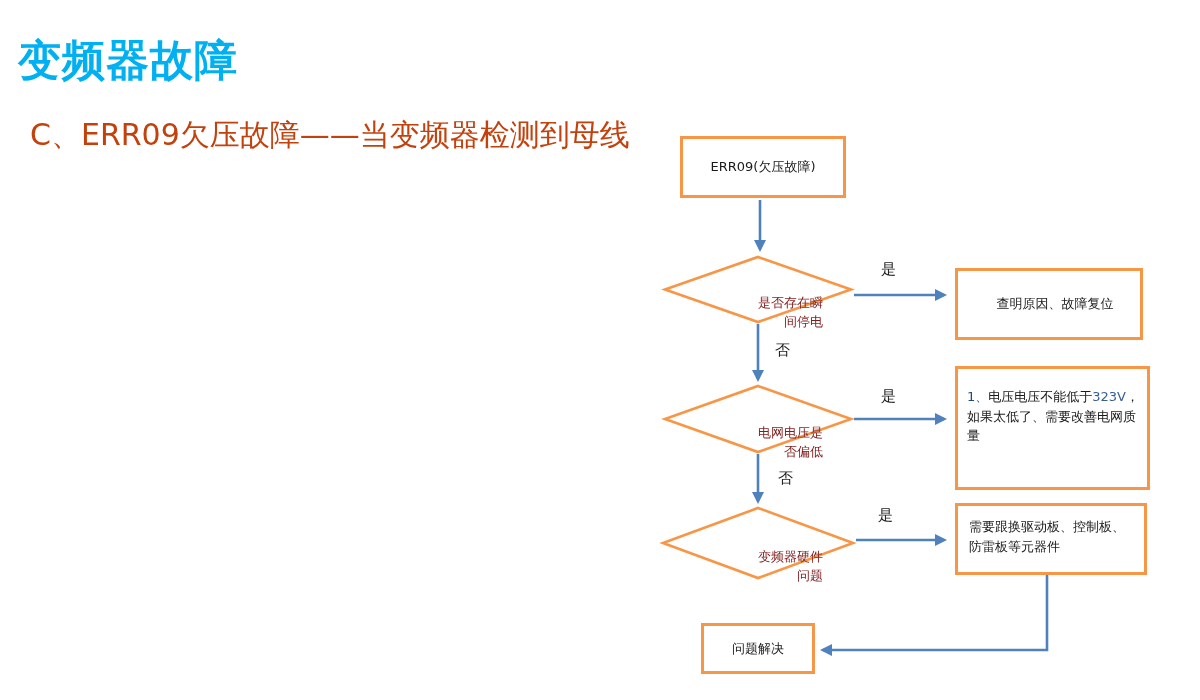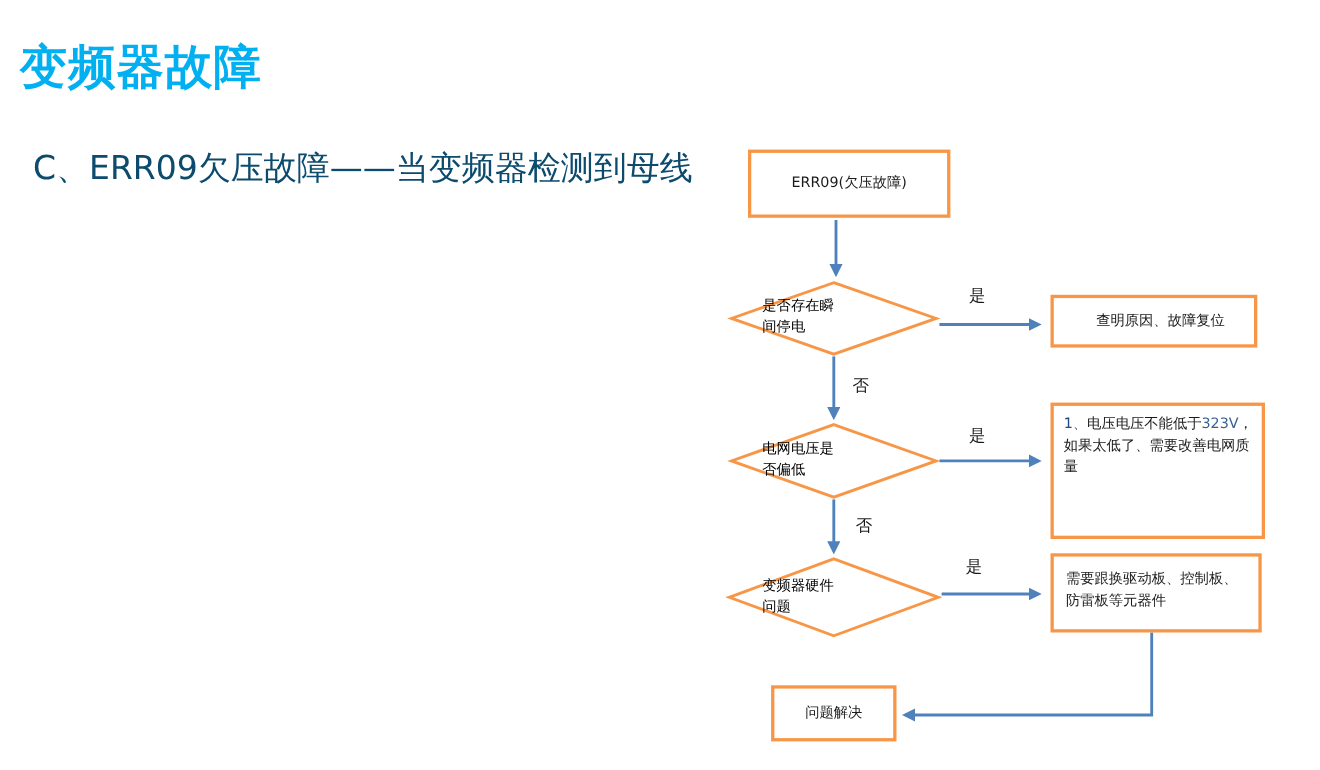--- a/index.html
+++ b/index.html
@@ -8,49 +8,49 @@
 
   .slide { position: absolute; inset: 0; width: 1200px; height: 700px; background: #ffffff; }
 
   .slide-title {
     position: absolute; left: 18px; top: 32px;
     font-size: 43px; font-weight: 700; color: #00B0F0;
     letter-spacing: 1px; white-space: nowrap;
   }
 
   .description {
-    position: absolute; left: 30px; top: 132px; width: 650px;
-    font-size: 30px; font-weight: 400; color: #0c4a6e;
+    position: absolute; left: 30px; top: 113px; width: 650px;
+    font-size: 30px; font-weight: 400; color: #c2410c;
   }
   .description .line { height: 81px; line-height: 44px; white-space: nowrap; }
 
   
   .connectors { position: absolute; left: 0; top: 0; width: 1200px; height: 700px; z-index: 1; pointer-events: none; }
 
   
   .fc-box {
     position: absolute; z-index: 2; background: #ffffff;
     border: 3px solid #F79646; color: #1a1a1a;
     font-size: 13px; line-height: 1.5;
   }
   .fc-box.center { display: flex; align-items: center; justify-content: center; text-align: center; }
 
-  .box-start { left: 680px; top: 136px; width: 184px; height: 62px; }
-  .box-result1 { left: 955px; top: 268px; width: 188px; height: 48px; padding-left: 12px; }
-  .box-result2 { left: 955px; top: 366px; width: 195px; height: 124px; padding: 7px 8px 4px 9px; text-align: left; }
+  .box-start { left: 680px; top: 136px; width: 166px; height: 62px; }
+  .box-result1 { left: 955px; top: 268px; width: 188px; height: 72px; padding-left: 12px; }
+  .box-result2 { left: 955px; top: 366px; width: 195px; height: 124px; padding: 18px 8px 4px 9px; text-align: left; }
   .box-result3 { left: 955px; top: 503px; width: 192px; height: 72px; padding: 11px 10px 4px 11px; text-align: left; }
   .box-end { left: 701px; top: 623px; width: 114px; height: 51px; }
 
   .num-accent { color: #1F497D; }
   .hl-accent { color: #376092; }
 
   
   .diamond-label {
-    position: absolute; z-index: 3; width: 130px; text-align: left;
-    color: #000000; font-size: 13px; line-height: 1.45; pointer-events: none;
+    position: absolute; z-index: 3; width: 130px; text-align: right;
+    color: #7f1d1d; font-size: 13px; line-height: 1.45; pointer-events: none; margin-top: 24px;
   }
   .dlabel-1 { left: 693px; top: 270px; }
   .dlabel-2 { left: 693px; top: 400px; }
   .dlabel-3 { left: 693px; top: 524px; }
 
   
   .branch-label {
     position: absolute; z-index: 3; font-size: 15px; color: #1a1a1a;
     font-weight: 400;
   }

